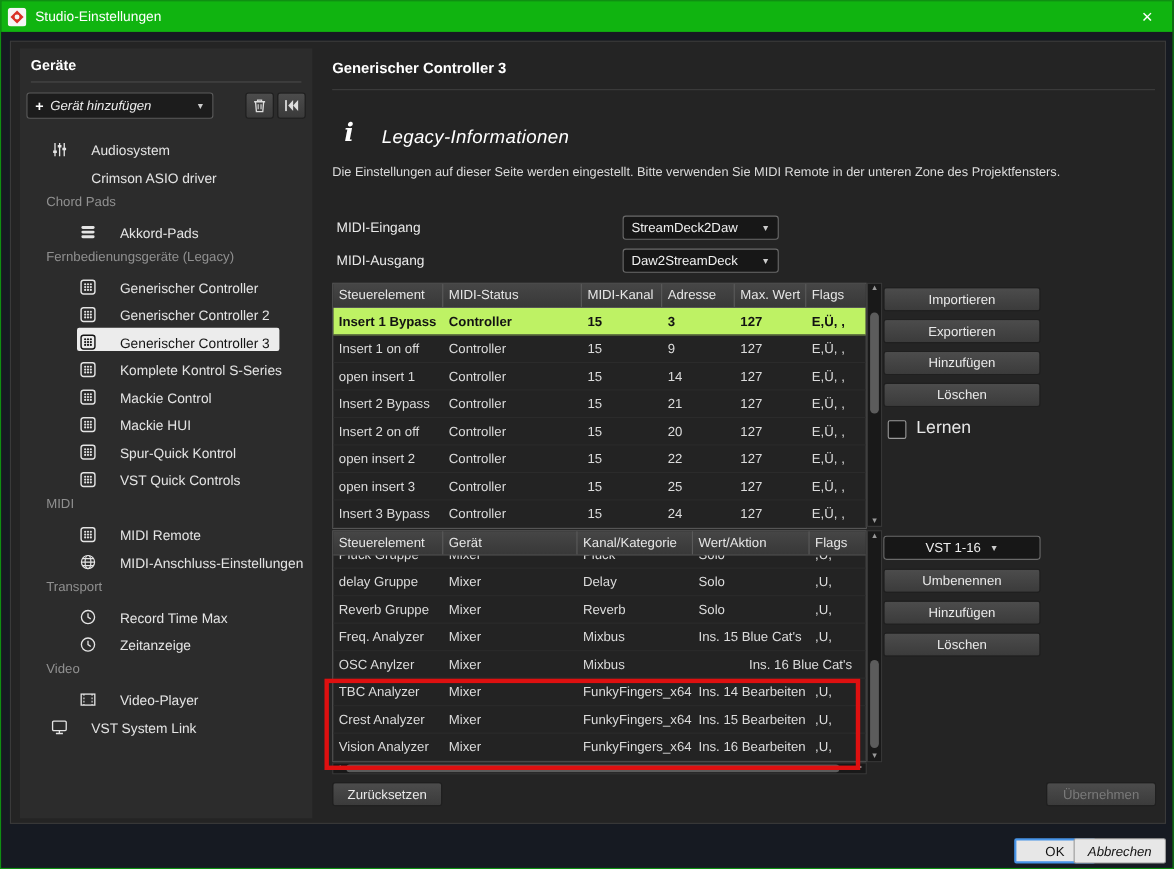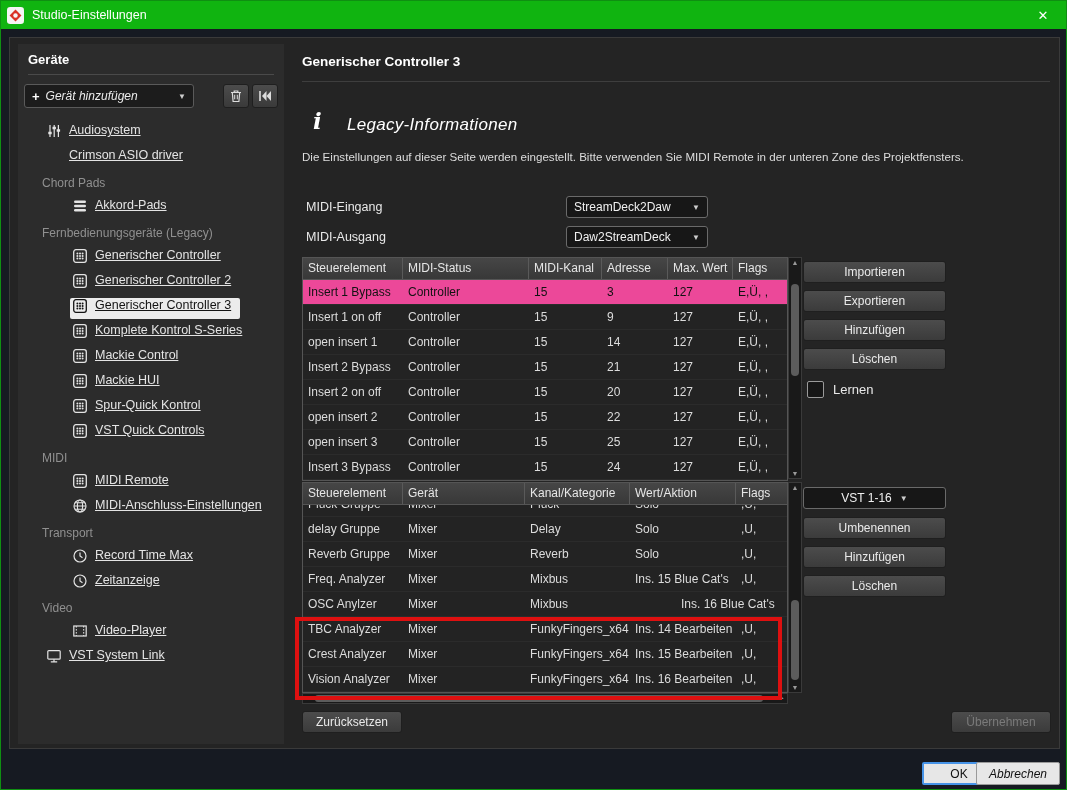--- a/index.html
+++ b/index.html
@@ -55,22 +55,22 @@
   .icon-btn:first-of-type{ margin-left:auto; }
   .tree{ position:absolute; left:0; top:77px; right:0; bottom:0; }
   .tree-section{
     height:25px; line-height:25px; padding-left:24px;
     color:#909090; font-size:12px; white-space:nowrap;
   }
   .tree-item{ height:25px; display:flex; align-items:center; white-space:nowrap; }
   .tree-item.lvl0{ padding-left:26px; }
   .tree-item.lvl1{ padding-left:52px; }
   .tree-inner{
-    display:inline-flex; align-items:flex-start; gap:7px; height:21px;
-    padding:0 9px 0 2px; border-radius:2px; color:#e4e4e4; font-size:12.5px;text-decoration:underline;
+    display:inline-flex; align-items:flex-end; gap:21px; height:21px;
+    padding:0 9px 0 2px; border-radius:2px; color:#e4e4e4; font-size:12.5px;
   }
   .tree-item.selected .tree-inner{ background:#ececec; color:#141414; }
   .icon{ width:16px; height:16px; display:inline-flex; flex:none; }
   .icon svg{ width:16px; height:16px; }
   
   .abs{ position:absolute; }
   .main-title{ left:301px; top:53px; color:#ffffff; font-size:13.5px; font-weight:600; }
   .main-divider{ left:301px; top:80px; width:748px; height:1px; background:#3e3e3e; }
   .info-glyph{
     left:312px; top:106px; color:#ffffff; font-size:23px; font-weight:bold;
@@ -89,21 +89,21 @@
   .dtable{ position:absolute; width:486px; background:#232323; border:1px solid #555555; }
   .thead{ display:flex; height:22px; background:linear-gradient(#464646,#383838); border-bottom:1px solid #555; }
   .th{
     flex:none; font-size:12px; color:#e6e6e6; line-height:21px; padding-left:5px;
     border-right:1px solid #5a5a5a; overflow:hidden; white-space:nowrap;
   }
   .th:last-child{ border-right:none; }
   .tbody{ overflow:hidden; }
   .tr{ display:flex; height:25px; flex:none; border-bottom:1px solid #2b2b2b; }
   .td{ flex:none; font-size:12px; color:#dcdcdc; line-height:24px; padding-left:5px; white-space:nowrap; overflow:hidden; }
-  .tr.selected{ background:#ec4899; }
+  .tr.selected{ background:#bef264;font-weight:bold; }
   .tr.selected .td{ color:#121212; }
   .clip-first .tr:first-child{ margin-top:-13px; }
   
   .vscroll{ position:absolute; width:14px; background:#191919; border:1px solid #3a3a3a; }
   .vscroll .sarrow{ position:absolute; left:0; width:12px; text-align:center; font-size:7px; color:#999; }
   .vscroll .sarrow.up{ top:1px; } .vscroll .sarrow.down{ bottom:1px; }
   .vthumb{ position:absolute; left:2px; width:8px; background:#5c5c5c; border-radius:4px; }
   .hscroll{ position:absolute; height:11px; background:#191919; border:1px solid #3a3a3a; }
   .hscroll .sarrow{ position:absolute; top:0; font-size:6px; color:#999; line-height:9px; }
   .hscroll .sarrow.left{ left:2px; } .hscroll .sarrow.right{ right:2px; }
@@ -111,21 +111,21 @@
   
   .btn{
     position:absolute; width:143px; height:22px;
     background:linear-gradient(#4c4c4c,#3b3b3b); border:1px solid #1f1f1f; border-radius:3px;
     color:#e9e9e9; font-size:12px; display:flex; align-items:center; justify-content:center;
   }
   .btn.small{ width:100px; }
   .btn.disabled{ color:#7a7a7a; }
   .learn-row{ position:absolute; display:flex; align-items:center; gap:9px; }
   .checkbox{ width:17px; height:17px; background:#161616; border:1px solid #9a9a9a; border-radius:2px; }
-  .learn-label{ color:#e8e8e8; font-size:13px; }
+  .learn-label{ color:#e8e8e8; font-size:16px; }
   
   .dlg-btn{
     position:absolute; height:23px; background:#e7e7e7; color:#111; font-size:12px;
     display:flex; align-items:center; justify-content:center; border-radius:2px;
   }
   .dlg-btn.ok{ border:2px solid #4794e8; }
   .dlg-btn.cancel{ border:1px solid #9a9a9a;font-style:italic; }
   
   .red-box{
     position:absolute; left:294px; top:616px; width:487px; height:83px;

